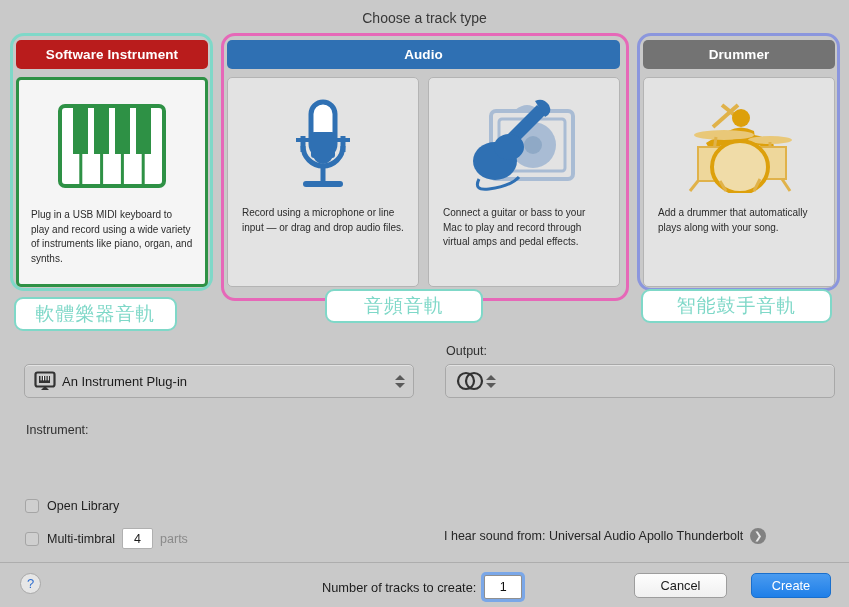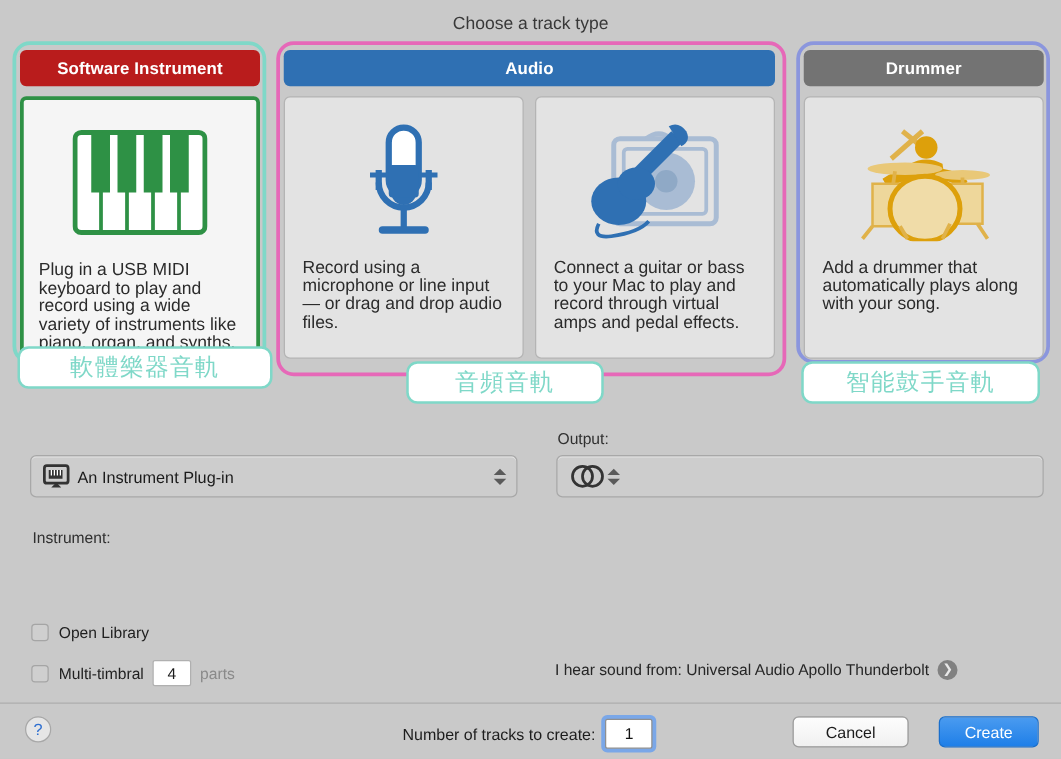--- a/index.html
+++ b/index.html
@@ -89,21 +89,21 @@
   }
   .card-art {
     height: 128px;
     width: 100%;
     display: flex;
     align-items: center;
     justify-content: center;
     padding-top: 4px;
   }
   .card-desc {
-    font-size: 14px;
+    font-size: 10px;
     line-height: 14.5px;
     color: #2b2b2b;
     padding: 0 14px 0 14px;
     width: 100%;
   }
   .card.selected .card-desc { padding: 0 12px; }
 
   
   .pill {
     position: absolute;
@@ -360,21 +360,21 @@
               <line x1="44" y1="86" x2="50" y2="96" stroke="#e0b24a" stroke-width="3"></line>
               <line x1="84" y1="84" x2="78" y2="96" stroke="#e0b24a" stroke-width="3"></line>
               <line x1="106" y1="84" x2="114" y2="96" stroke="#e0b24a" stroke-width="3"></line>
             </svg>
           </div>
           <div class="card-desc">Add a drummer that automatically plays along with your song.</div>
         </div>
       </div>
     </div>
 
-    <div class="pill" style="left:14px; top:244px; width:204px;">軟體樂器音軌</div>
+    <div class="pill" style="left:14px; top:264px; width:163px;">軟體樂器音軌</div>
     <div class="pill" style="left:325px; top:256px; width:158px;">音頻音軌</div>
     <div class="pill" style="left:641px; top:256px; width:191px;">智能鼓手音軌</div>
   </div>
 
   <div class="lower">
 
     <div class="field-label" style="left:442px; top:8px;">Output:</div>
 
     <div class="popup" style="left:20px; top:28px; width:390px;">
       <span style="display:flex;">

